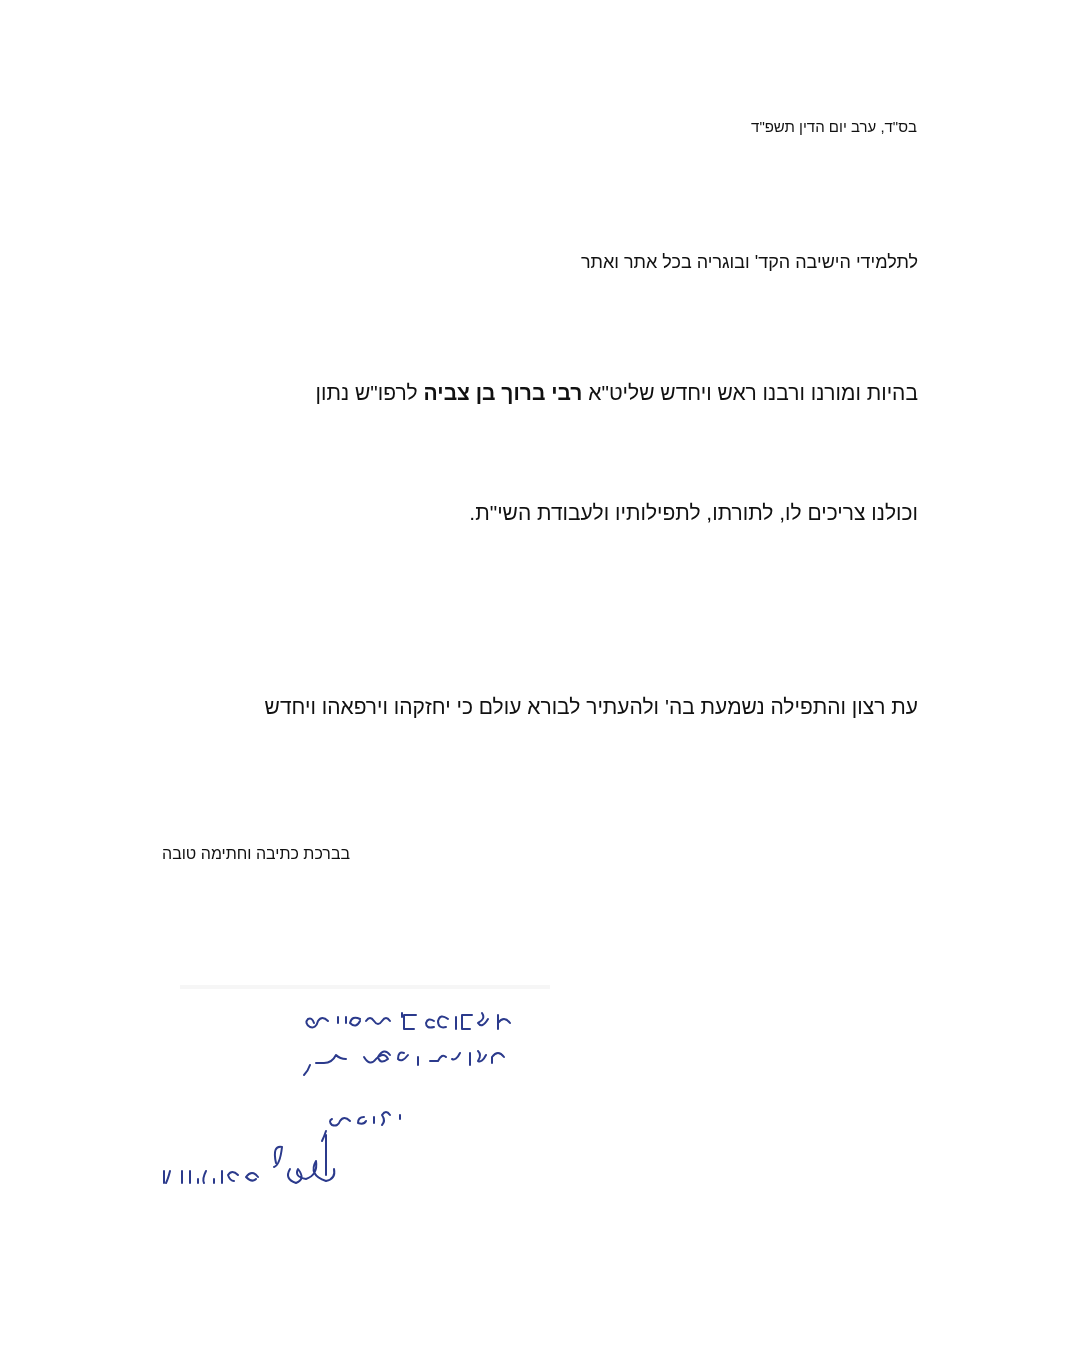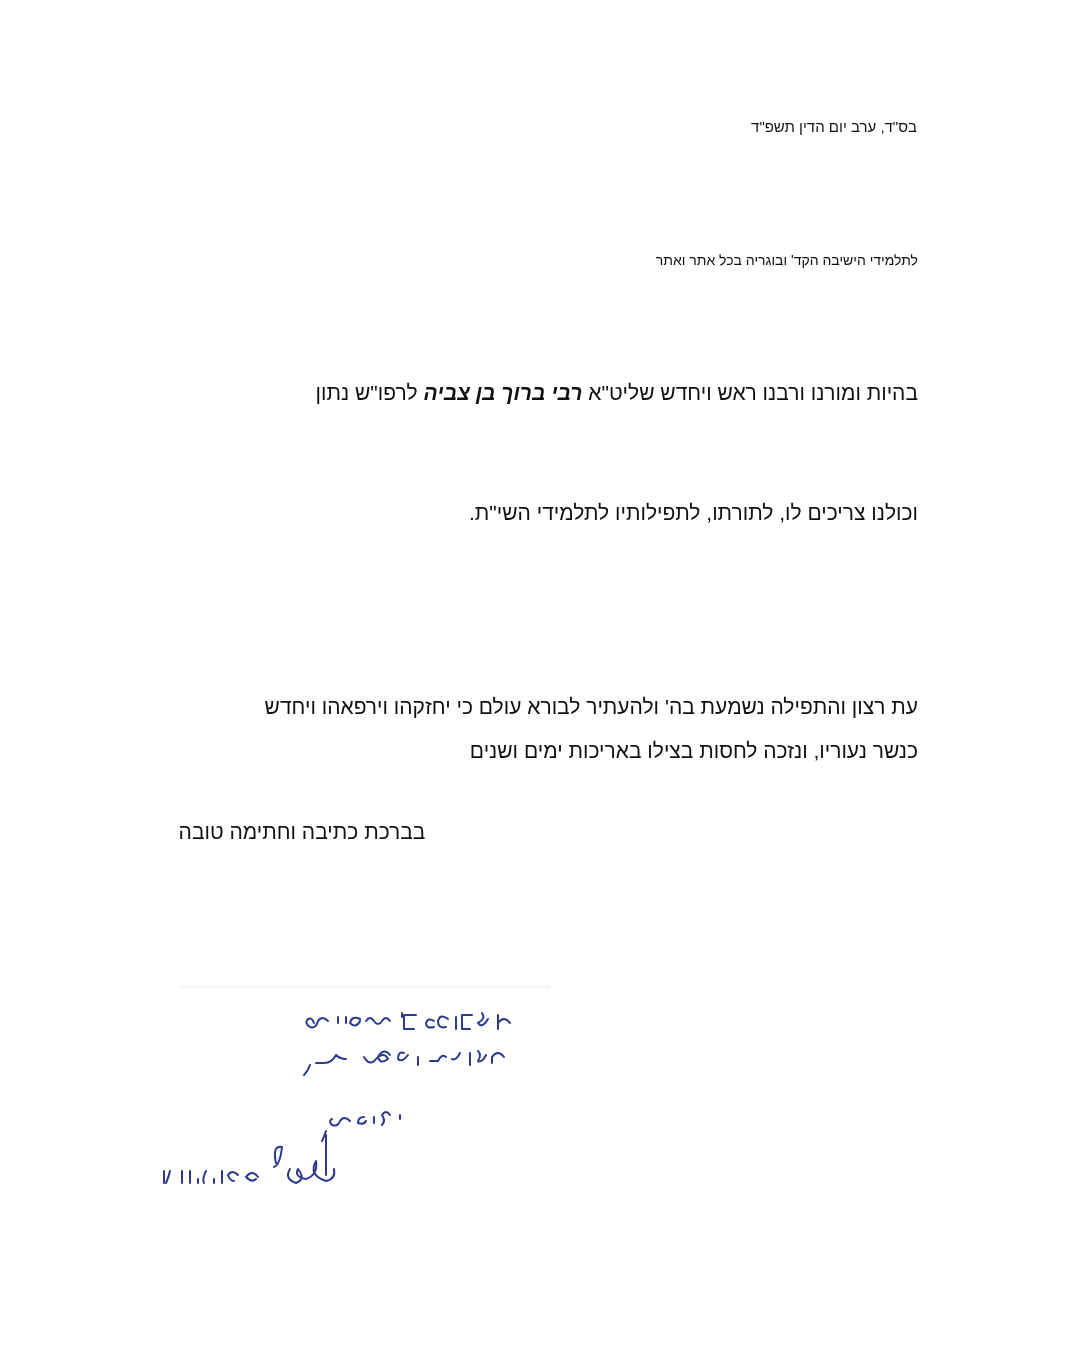--- a/index.html
+++ b/index.html
@@ -29,33 +29,33 @@
       white-space: nowrap;
       right: 162px;
     }
     .dateline {
       top: 118px;
       font-size: 15px;
       right: 163px;
     }
     .addressee {
       top: 252px;
-      font-size: 14px;
+      font-size: 18px;
     }
     .body-line {
       font-size: 21px;
     }
-    .bold { font-weight: bold; font-style: italic; }
+    .bold { font-weight: bold; }
     .closing {
       direction: rtl;
-      text-align: center;
+      text-align: left;
       white-space: nowrap;
       position: absolute;
-      font-size: 21px;
-      top: 820px;
+      font-size: 16px;
+      top: 845px;
       left: 162px;
       width: 280px;
     }
     .signature {
       position: absolute;
       left: 150px;
       top: 985px;
       width: 400px;
       height: 240px;
     }
@@ -66,26 +66,25 @@
 
 <div class="page">
 
   <div class="line dateline">בס"ד, ערב יום הדין תשפ"ד</div>
 
   <div class="line addressee">לתלמידי הישיבה הקד' ובוגריה בכל אתר ואתר</div>
 
   <div class="line body-line" style="top:381px;"><span>בהיות ומורנו ורבנו ראש ויחדש שליט"א </span><span class="bold">רבי ברוך בן צביה</span><span> לרפו"ש נתון</span></div>
 
 
-  <div class="line body-line" style="top:501px;">וכולנו צריכים לו, לתורתו, לתפילותיו לתלמידי השי"ת.</div>
+  <div class="line body-line" style="top:501px;">וכולנו צריכים לו, לתורתו, לתפילותיו ולעבודת השי"ת.</div>
 
 
   <div class="line body-line" style="top:686px;margin-top:9px;">עת רצון והתפילה נשמעת בה' ולהעתיר לבורא עולם כי יחזקהו וירפאהו ויחדש</div>
 
-  <div class="line body-line" style="top:739px;">כנשר נעוריו, ונזכה לחסות בצילו באריכות ימים ושנים</div>
 
   <div class="closing">בברכת כתיבה וחתימה טובה</div>
 
   <div class="signature">
     <svg width="400" height="240" viewBox="0 0 400 240" xmlns="http://www.w3.org/2000/svg">
       <rect x="30" y="0" width="370" height="4" fill="#f6f6f6"></rect>
       <g fill="none" stroke="#2b3a8c" stroke-width="2" stroke-linecap="round" stroke-linejoin="round">
 
         <path d="M360 38 q-6 -8 -12 0 M348 30 v14"></path>
         <path d="M338 34 q-6 10 -10 4 q8 -4 4 -10"></path>

